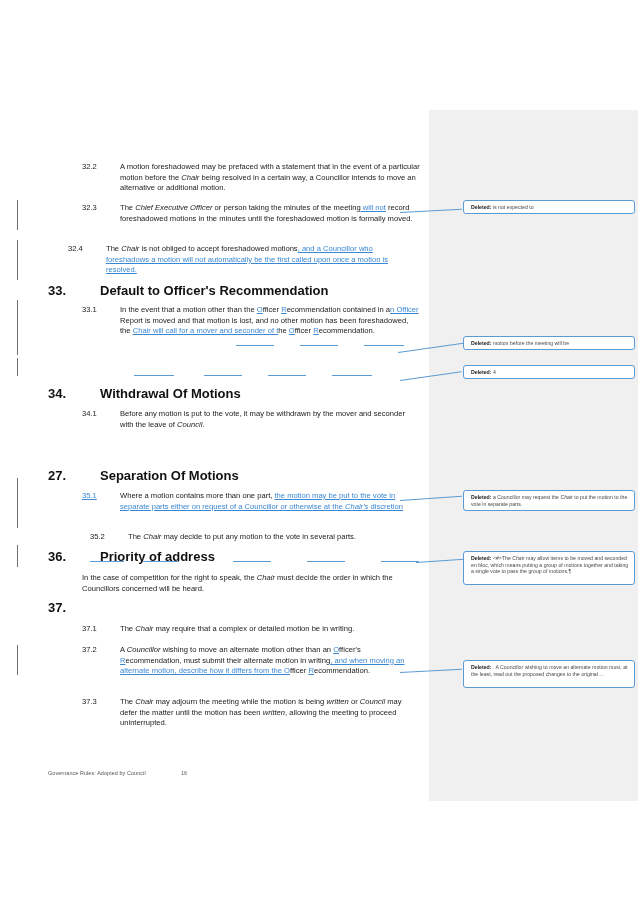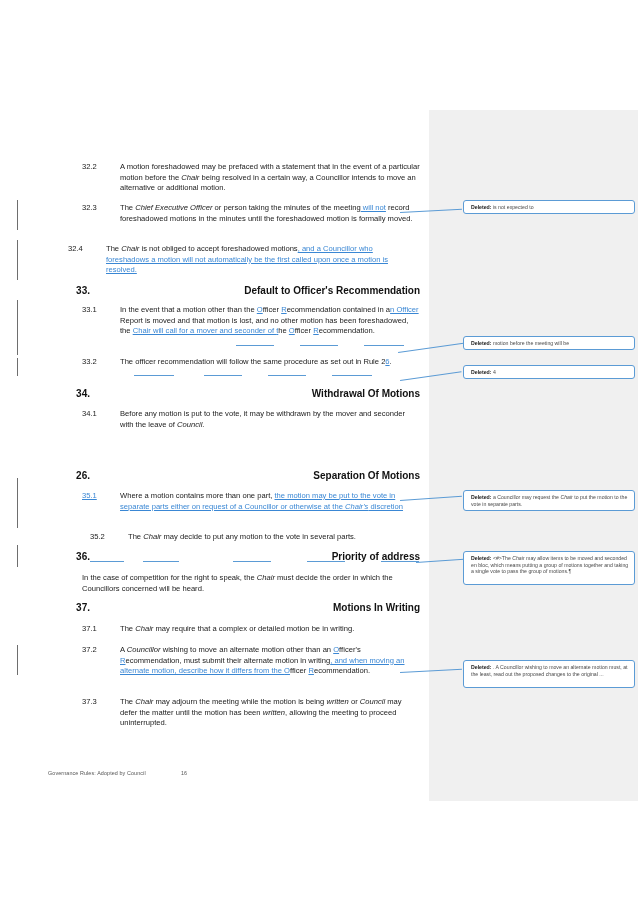--- a/index.html
+++ b/index.html
@@ -56,25 +56,24 @@
     width: 38px;
     font-size: 7.6px;
   }
   .clause .body {
     margin-left: 38px;
     display: block;
   }
 
   .heading {
     position: absolute;
-    font-size: 10px;
+    font-size: 13px;
     font-weight: bold;
     line-height: 10.6px;
     color: #111;
-    text-align: right;
   }
   .heading .hnum {
     position: absolute;
     left: 0;
     top: 0;
     width: 42px;
   }
   .heading .htext {
     margin-left: 52px;
     display: block;
@@ -190,24 +189,20 @@
     <div class="heading" style="left:48px; top:286px; width:372px;">
       <span class="hnum">33.</span>
       <span class="htext">Default to Officer's Recommendation</span>
     </div>
 
     <div class="clause" style="left:82px; top:305px; width:338px;">
       <span class="num">33.1</span>
       <span class="body"><span>In the event that a motion other than the </span><span class="ins">O</span><span>fficer </span><span class="ins">R</span><span>ecommendation contained in a</span><span class="ins">n Officer</span><span> Report is moved and that motion is lost, and no other motion has been foreshadowed, the </span><span class="ins">Chair will call for a mover and seconder of </span><span class="ins">t</span><span>he </span><span class="ins">O</span><span>fficer </span><span class="ins">R</span><span>ecommendation.</span></span>
     </div>
 
-    <div class="clause" style="left:82px; top:357px; width:338px;">
-      <span class="num">33.2</span>
-      <span class="body"><span>The officer recommendation will follow the same procedure as set out in Rule 2</span><span class="ins">6</span><span>.</span></span>
-    </div>
 
     <div class="strike-mark" style="left:236px; top:345px; width:38px;"></div>
     <div class="strike-mark" style="left:300px; top:345px; width:38px;"></div>
     <div class="strike-mark" style="left:364px; top:345px; width:40px;"></div>
     <div class="strike-mark" style="left:134px; top:375px; width:40px;"></div>
     <div class="strike-mark" style="left:204px; top:375px; width:38px;"></div>
     <div class="strike-mark" style="left:268px; top:375px; width:38px;"></div>
     <div class="strike-mark" style="left:332px; top:375px; width:40px;"></div>
 
     <div class="heading" style="left:48px; top:389px; width:372px;">
@@ -215,21 +210,21 @@
       <span class="htext">Withdrawal Of Motions</span>
     </div>
 
     <div class="clause" style="left:82px; top:409px; width:338px;">
       <span class="num">34.1</span>
       <span class="body"><span>Before any motion is put to the vote, it may be withdrawn by the mover and seconder with the leave of </span><i>Council</i><span>.</span></span>
     </div>
 
 
     <div class="heading" style="left:48px; top:471px; width:372px;">
-      <span class="hnum">26.</span>
+      <span class="hnum">27.</span>
       <span class="htext">Separation Of Motions</span>
     </div>
 
     <div class="clause" style="left:82px; top:491px; width:338px;">
       <span class="num ins-num">35.1</span>
       <span class="body"><span>Where a motion contains more than one part, </span><span class="ins">the motion may be put to the vote in separate parts either on request of a Councillor or otherwise at the </span><span class="ins ital">Chair's</span><span class="ins"> discretion</span></span>
     </div>
 
     <div class="clause" style="left:82px; top:532px; width:338px;margin-left:8px;">
       <span class="num">35.2</span>
@@ -246,21 +241,20 @@
     <div class="strike-mark" style="left:233px; top:561px; width:38px;"></div>
     <div class="strike-mark" style="left:307px; top:561px; width:38px;"></div>
     <div class="strike-mark" style="left:381px; top:561px; width:38px;"></div>
 
     <div class="plainpara" style="left:82px; top:573px; width:338px;">
       <span>In the case of competition for the right to speak, the </span><i>Chair</i><span> must decide the order in which the Councillors concerned will be heard.</span>
     </div>
 
     <div class="heading" style="left:48px; top:603px; width:372px;">
       <span class="hnum">37.</span>
-      <span class="htext">Motions In Writing</span>
     </div>
 
     <div class="clause" style="left:82px; top:624px; width:338px;">
       <span class="num">37.1</span>
       <span class="body"><span>The </span><i>Chair</i><span> may require that a complex or detailed motion be in writing.</span></span>
     </div>
 
     <div class="clause" style="left:82px; top:645px; width:338px;">
       <span class="num">37.2</span>
       <span class="body"><span>A </span><i>Councillor</i><span> wishing to move an alternate motion other than an </span><span class="ins">O</span><span>fficer's </span><span class="ins">R</span><span>ecommendation, must submit their alternate motion in writing</span><span class="ins">, and when moving an alternate motion, describe how it differs from the </span><span class="ins">O</span><span>fficer </span><span class="ins">R</span><span>ecommendation.</span></span>

